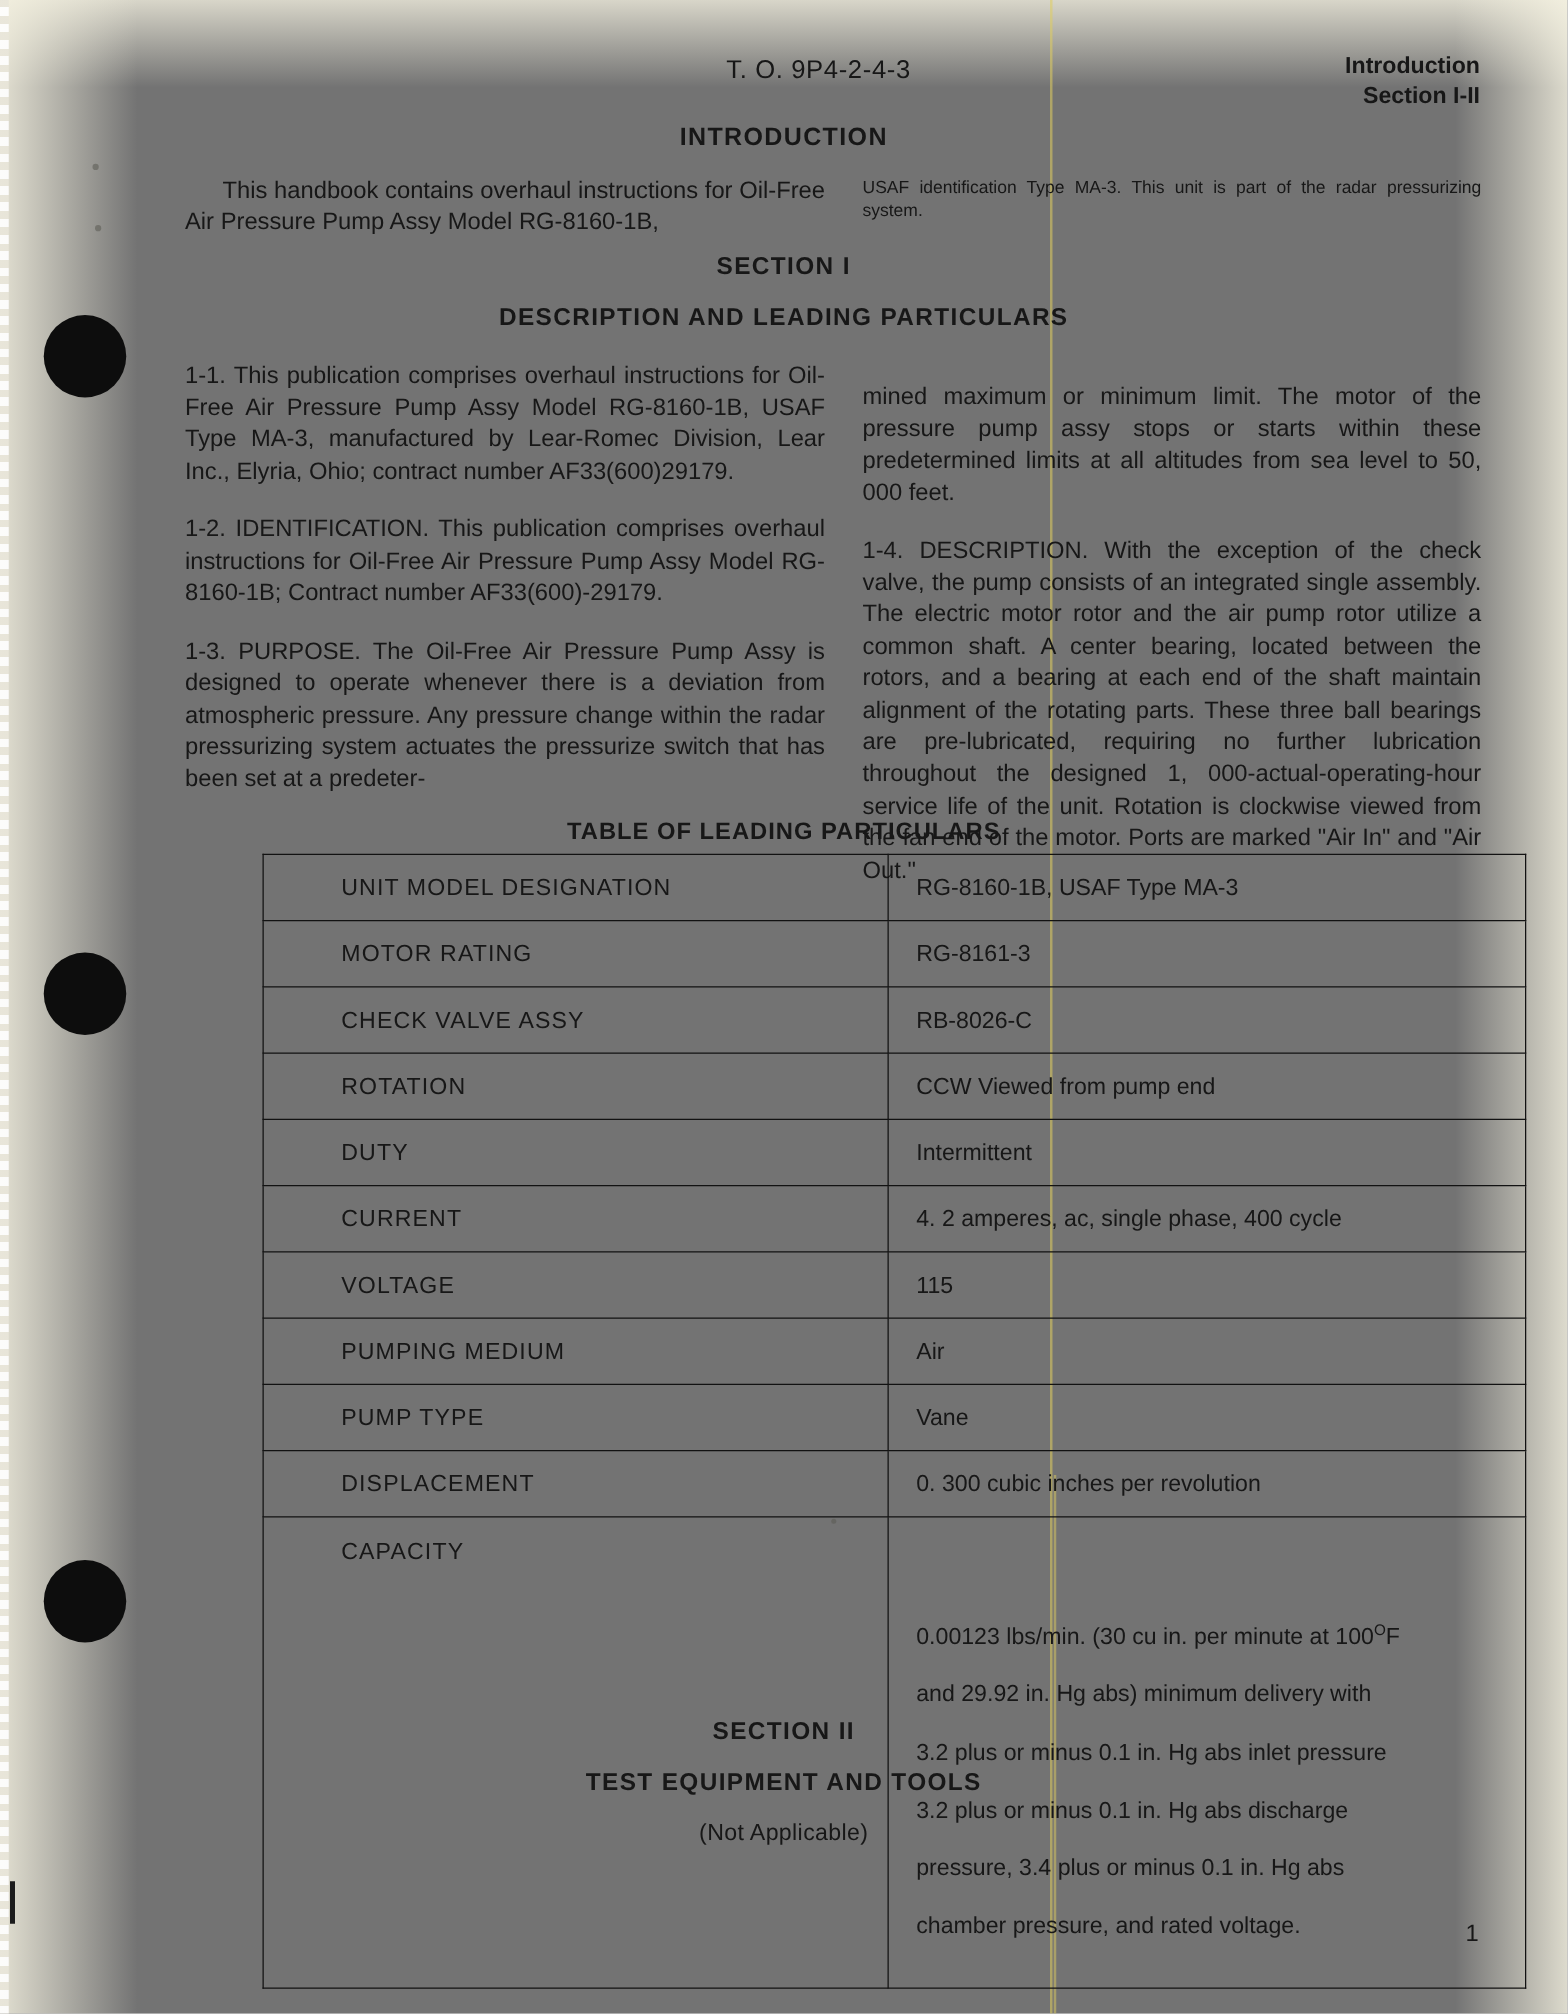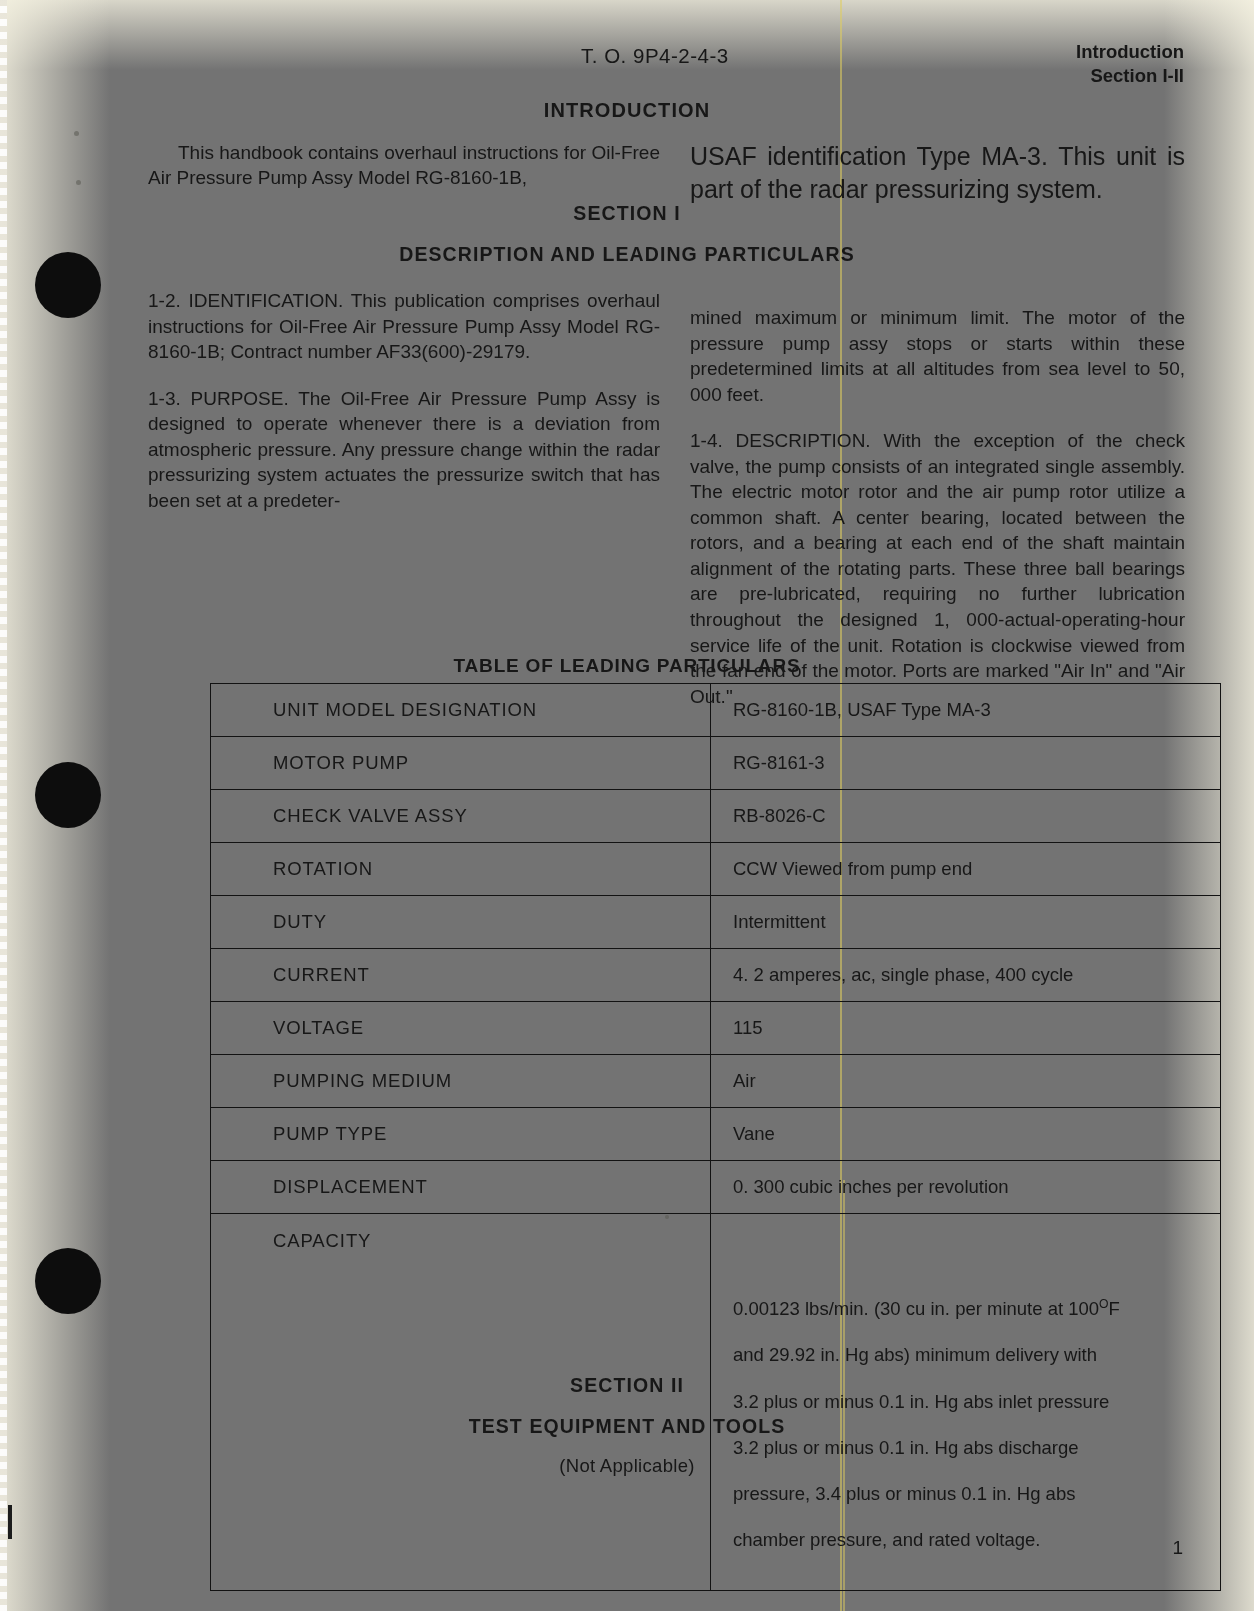--- a/index.html
+++ b/index.html
@@ -105,21 +105,21 @@
     font-size: 19px;
     line-height: 1.33;
     text-indent: 30px;
     text-align: justify;
   }
   .intro-right {
     position: absolute;
     left: 690px;
     top: 140px;
     width: 495px;
-    font-size: 25px;
+    font-size: 14px;
     line-height: 1.33;
     text-align: justify;
   }
 
   
   .col {
     position: absolute;
     font-size: 19px;
     line-height: 1.345;
     text-align: justify;
@@ -213,37 +213,38 @@
 
   <div class="head-center" id="introduction-heading">INTRODUCTION</div>
 
   <div class="intro-left">This handbook contains overhaul instructions for Oil-Free Air Pressure Pump Assy Model RG-8160-1B,</div>
   <div class="intro-right">USAF identification Type MA-3.  This unit is part of the radar pressurizing system.</div>
 
   <div class="head-center" id="section-i-heading">SECTION I</div>
   <div class="head-center" id="section-i-subtitle">DESCRIPTION AND LEADING PARTICULARS</div>
 
   <div class="col col-left">
+    <p>1-1.   This publication comprises overhaul instructions for Oil-Free Air Pressure Pump Assy Model RG-8160-1B,  USAF Type MA-3,  manufactured by Lear-Romec Division, Lear Inc., Elyria, Ohio; contract number AF33(600)29179.</p>
     <p>1-2.  IDENTIFICATION.  This publication comprises overhaul instructions for Oil-Free Air Pressure Pump Assy Model RG-8160-1B; Contract number AF33(600)-29179.</p>
     <p>1-3.  PURPOSE.  The Oil-Free Air Pressure Pump Assy is designed to operate whenever there is a deviation from atmospheric pressure.  Any pressure change within the radar pressurizing system actuates the pressurize switch that has been set at a predeter-</p>
   </div>
   <div class="col col-right">
     <p>mined maximum or minimum limit.   The motor of the pressure pump assy stops or starts within these predetermined limits at all altitudes from sea level to 50, 000 feet.</p>
     <p>1-4.  DESCRIPTION.  With the exception of the check valve, the pump consists of an  integrated single assembly.  The electric motor rotor and the air pump rotor utilize a common shaft.  A center bearing, located between the rotors, and a bearing at each end of the shaft maintain alignment of the rotating parts. These three ball bearings are pre-lubricated, requiring no further lubrication throughout the designed 1, 000-actual-operating-hour service life of the unit. Rotation is clockwise viewed from the fan end of the motor.  Ports are marked "Air In" and "Air Out."</p>
   </div>
 
   <div class="head-center" id="table-caption">TABLE OF LEADING PARTICULARS</div>
   <table class="particulars-table">
     <tbody>
         <tr>
           <td class="key">UNIT MODEL DESIGNATION</td>
           <td class="val">RG-8160-1B,  USAF Type MA-3</td>
         </tr>
         <tr>
-          <td class="key">MOTOR PUMP</td>
+          <td class="key">MOTOR RATING</td>
           <td class="val">RG-8161-3</td>
         </tr>
         <tr>
           <td class="key">CHECK VALVE ASSY</td>
           <td class="val">RB-8026-C</td>
         </tr>
         <tr>
           <td class="key">ROTATION</td>
           <td class="val">CCW Viewed from pump end</td>
         </tr>

